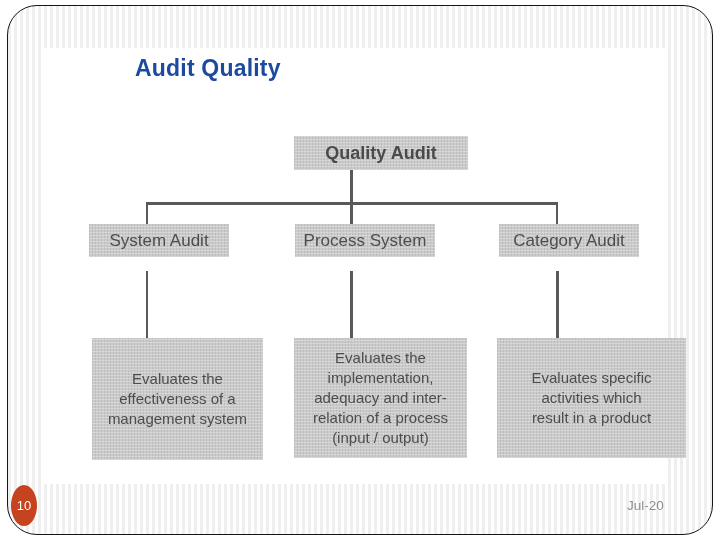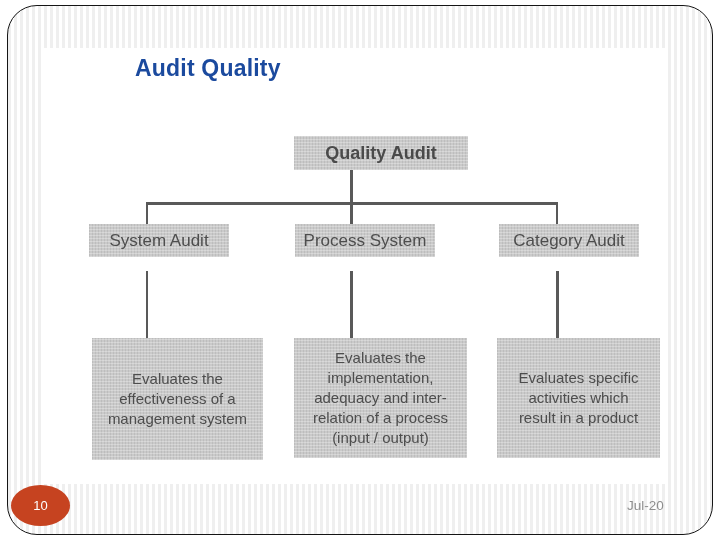--- a/index.html
+++ b/index.html
@@ -39,34 +39,34 @@
     margin-left: 30px;
   }
   .node.root  { left: 264px; top: 136px; width: 174px; height: 34px; font-size: 18px; font-weight: bold; color: #4a4a4a; }
   .node.lvl2  { height: 33px; top: 224px; width: 140px; font-size: 17px; }
   .node.sys   { left: 59px; }
   .node.proc  { left: 265px; }
   .node.prod  { left: 469px; }
   .node.desc  { top: 338px; font-size: 15px; line-height: 20px; white-space: pre-line; }
   .node.desc1 { left: 62px;  width: 171px; height: 122px; }
   .node.desc2 { left: 264px; width: 173px; height: 120px; }
-  .node.desc3 { left: 467px; width: 163px; height: 120px; }
+  .node.desc3 { left: 467px; width: 189px; height: 120px; }
 
   .line { position: absolute; background: #595959; }
   .l-root-v { left: 350px; top: 170px; width: 3px; height: 33px; }
   .l-h      { left: 146px; top: 202px; width: 412px; height: 3px; }
   .l-d1     { left: 146px; top: 202px; width: 2px; height: 36px; }
   .l-d2     { left: 350px; top: 202px; width: 3px; height: 36px; }
   .l-d3     { left: 556px; top: 202px; width: 2px; height: 36px; }
   .l-e1     { left: 146px; top: 271px; width: 2px; height: 67px; }
   .l-e2     { left: 350px; top: 271px; width: 3px; height: 67px; }
   .l-e3     { left: 556px; top: 271px; width: 3px; height: 67px; }
 
   .page-badge {
-    position: absolute; left: 11px; top: 485px; width: 59px; height: 41px;
+    position: absolute; left: 11px; top: 485px; width: 26px; height: 41px;
     border-radius: 50%; background: #c64320; color: #ffffff;
     display: flex; align-items: center; justify-content: center;
     font-size: 13px;
   }
   .date-label {
     position: absolute; left: 627px; top: 498px;
     color: #8e8e8e; font-size: 13.5px;
   }
 </style>
 </head>

